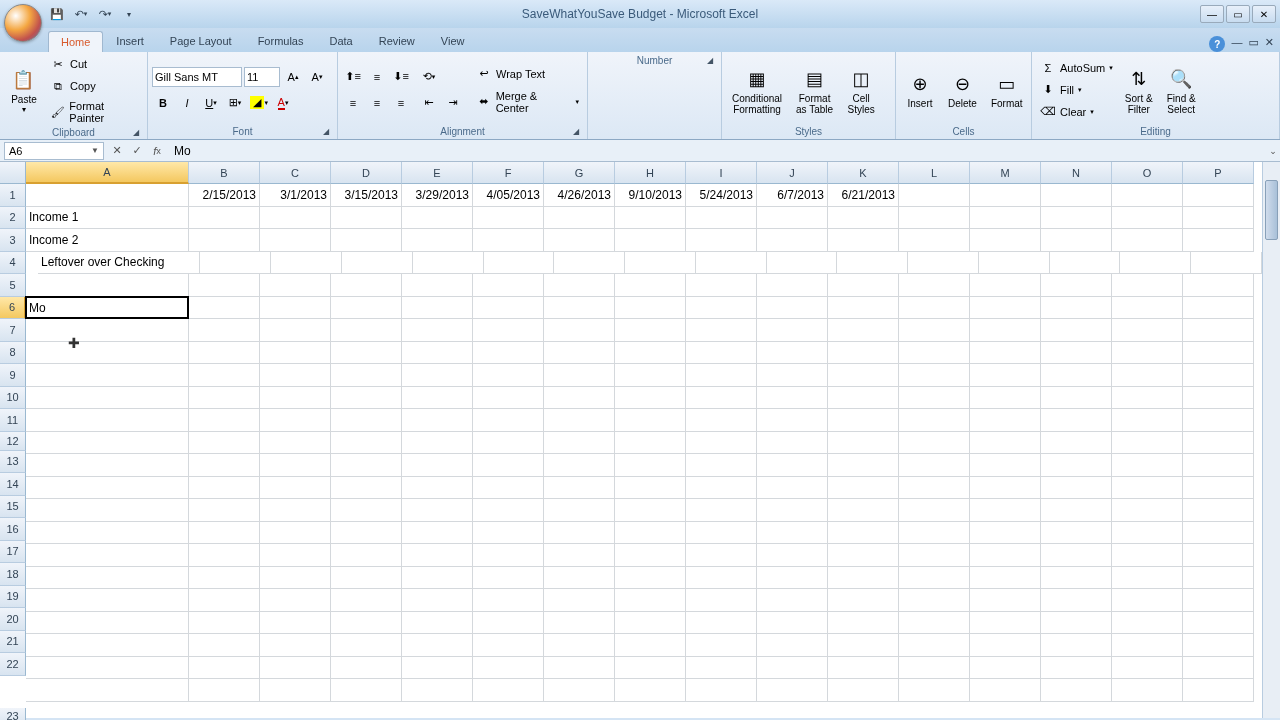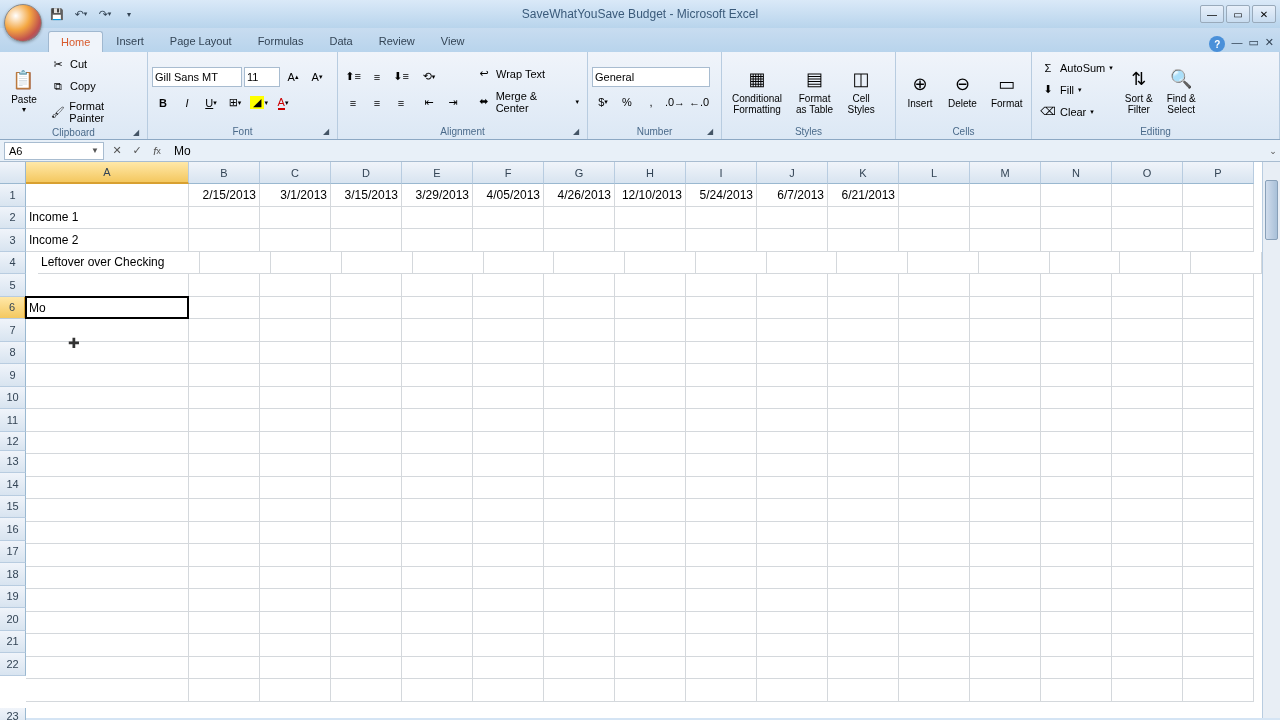--- a/index.html
+++ b/index.html
@@ -196,32 +196,20 @@
             <span class="ico">⬌</span>
             <span>Merge &amp; Center</span>
             <small style="font-size:7px">▾</small>
           </div>
       </div>
     </div>
     <div class="group-label"><span>Alignment</span><span class="group-launcher">◢</span></div>
   </div>
 
   <div class="ribbon-group" style="width:134px">
-    <div class="group-body">
-      <div class="col" style="gap:4px">
-        <input class="num-select" value="General" style="">
-        <div class="row">
-          <div class="small-btn">$<small style="font-size:7px">▾</small></div>
-          <div class="small-btn">%</div>
-          <div class="small-btn">,</div>
-          <div class="small-btn">.0→</div>
-          <div class="small-btn">←.0</div>
-        </div>
-      </div>
-    </div>
     <div class="group-label"><span>Number</span><span class="group-launcher">◢</span></div>
   </div>
 
   <div class="ribbon-group" style="width:174px">
     <div class="group-body">
       <div class="big-btn">
           <div class="ico">▦</div>
           <div class="lbl" style="white-space:pre">Conditional
 Formatting</div>
         </div>
@@ -355,21 +343,21 @@
     </div>
   <div class="cells" id="cells">
       <div class="grid-row" style="top: 0px; height: 22.5px;">
         <div class="cell" style="width: 163px; height: 22.5px;"></div>
         <div class="cell right" style="width: 71px; height: 22.5px;">2/15/2013</div>
         <div class="cell right" style="width: 71px; height: 22.5px;">3/1/2013</div>
         <div class="cell right" style="width: 71px; height: 22.5px;">3/15/2013</div>
         <div class="cell right" style="width: 71px; height: 22.5px;">3/29/2013</div>
         <div class="cell right" style="width: 71px; height: 22.5px;">4/05/2013</div>
         <div class="cell right" style="width: 71px; height: 22.5px;">4/26/2013</div>
-        <div class="cell right" style="width: 71px; height: 22.5px;">12/10/2013</div>
+        <div class="cell right" style="width: 71px; height: 22.5px;">9/10/2013</div>
         <div class="cell right" style="width: 71px; height: 22.5px;">5/24/2013</div>
         <div class="cell right" style="width: 71px; height: 22.5px;">6/7/2013</div>
         <div class="cell right" style="width: 71px; height: 22.5px;">6/21/2013</div>
         <div class="cell" style="width: 71px; height: 22.5px;"></div>
         <div class="cell" style="width: 71px; height: 22.5px;"></div>
         <div class="cell" style="width: 71px; height: 22.5px;"></div>
         <div class="cell" style="width: 71px; height: 22.5px;"></div>
         <div class="cell" style="width: 71px; height: 22.5px;"></div>
       </div>
       <div class="grid-row" style="top: 22.5px; height: 31px;">

